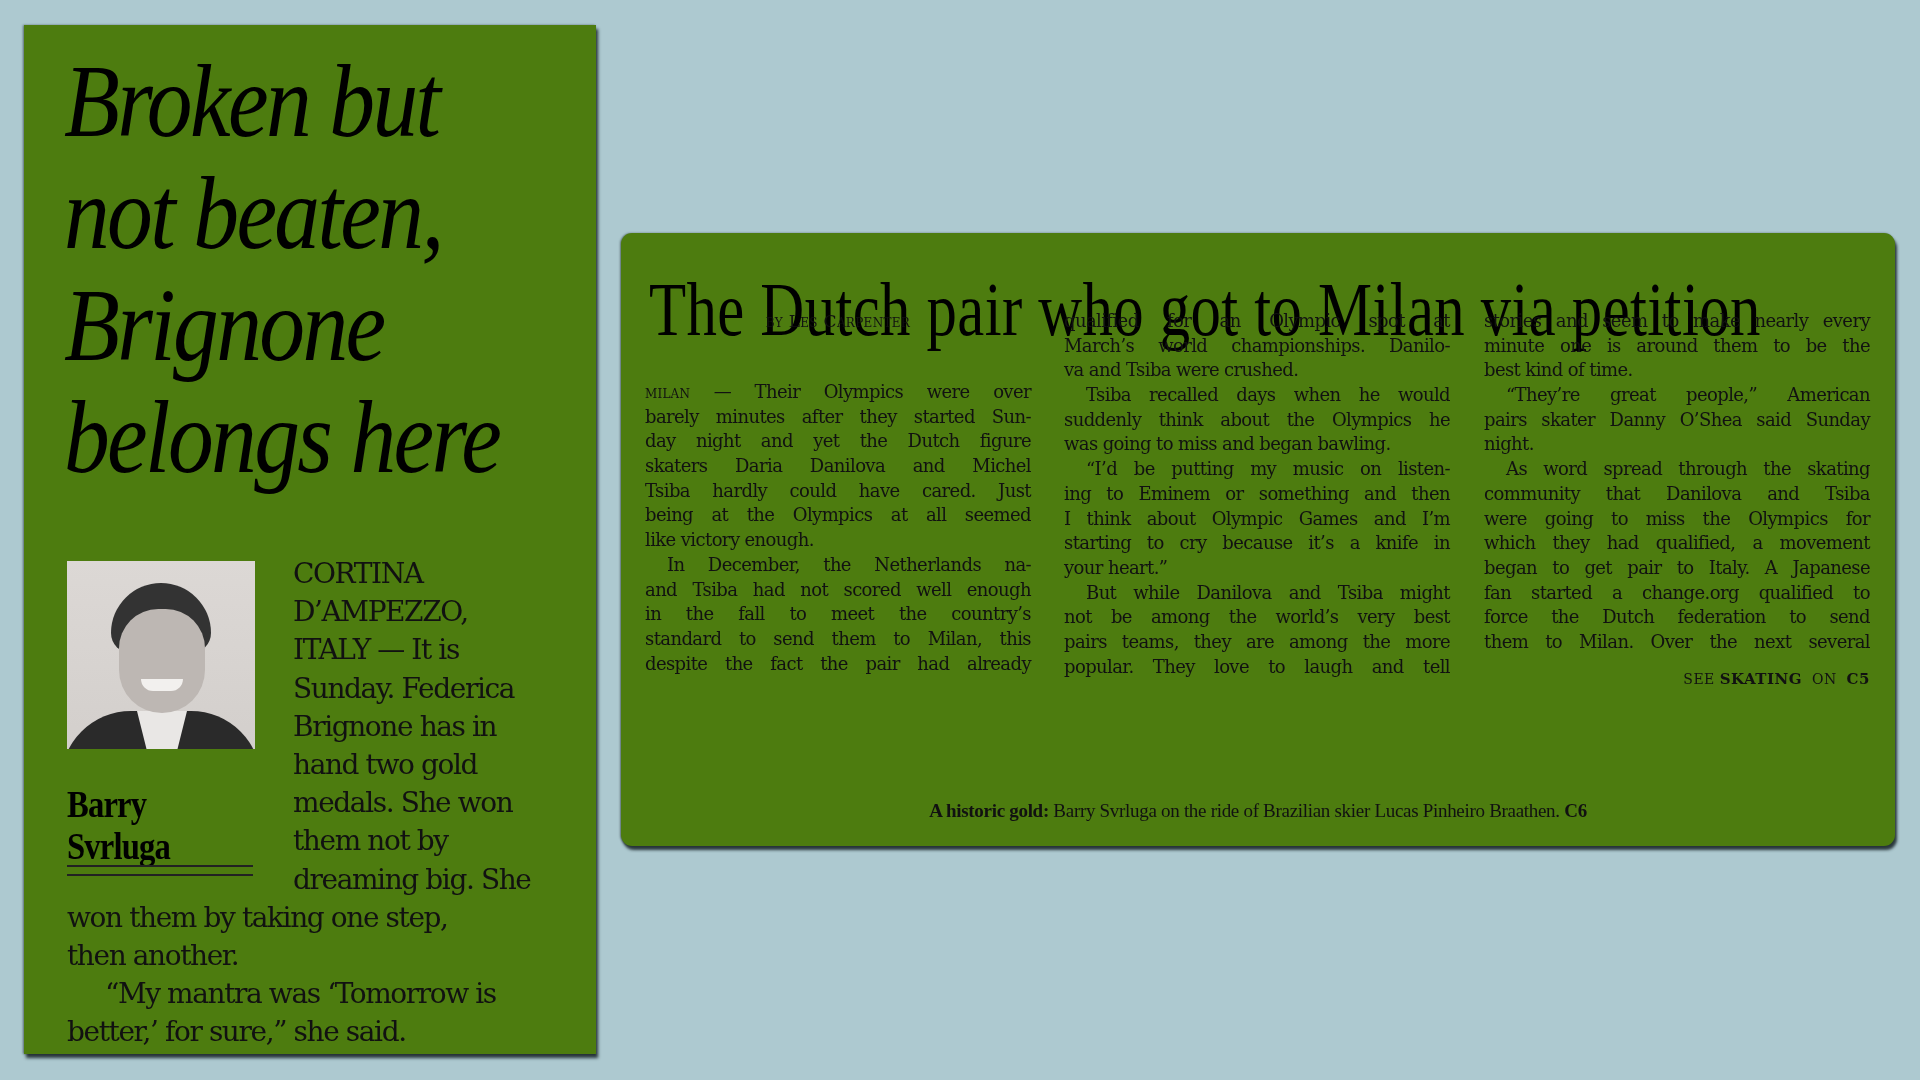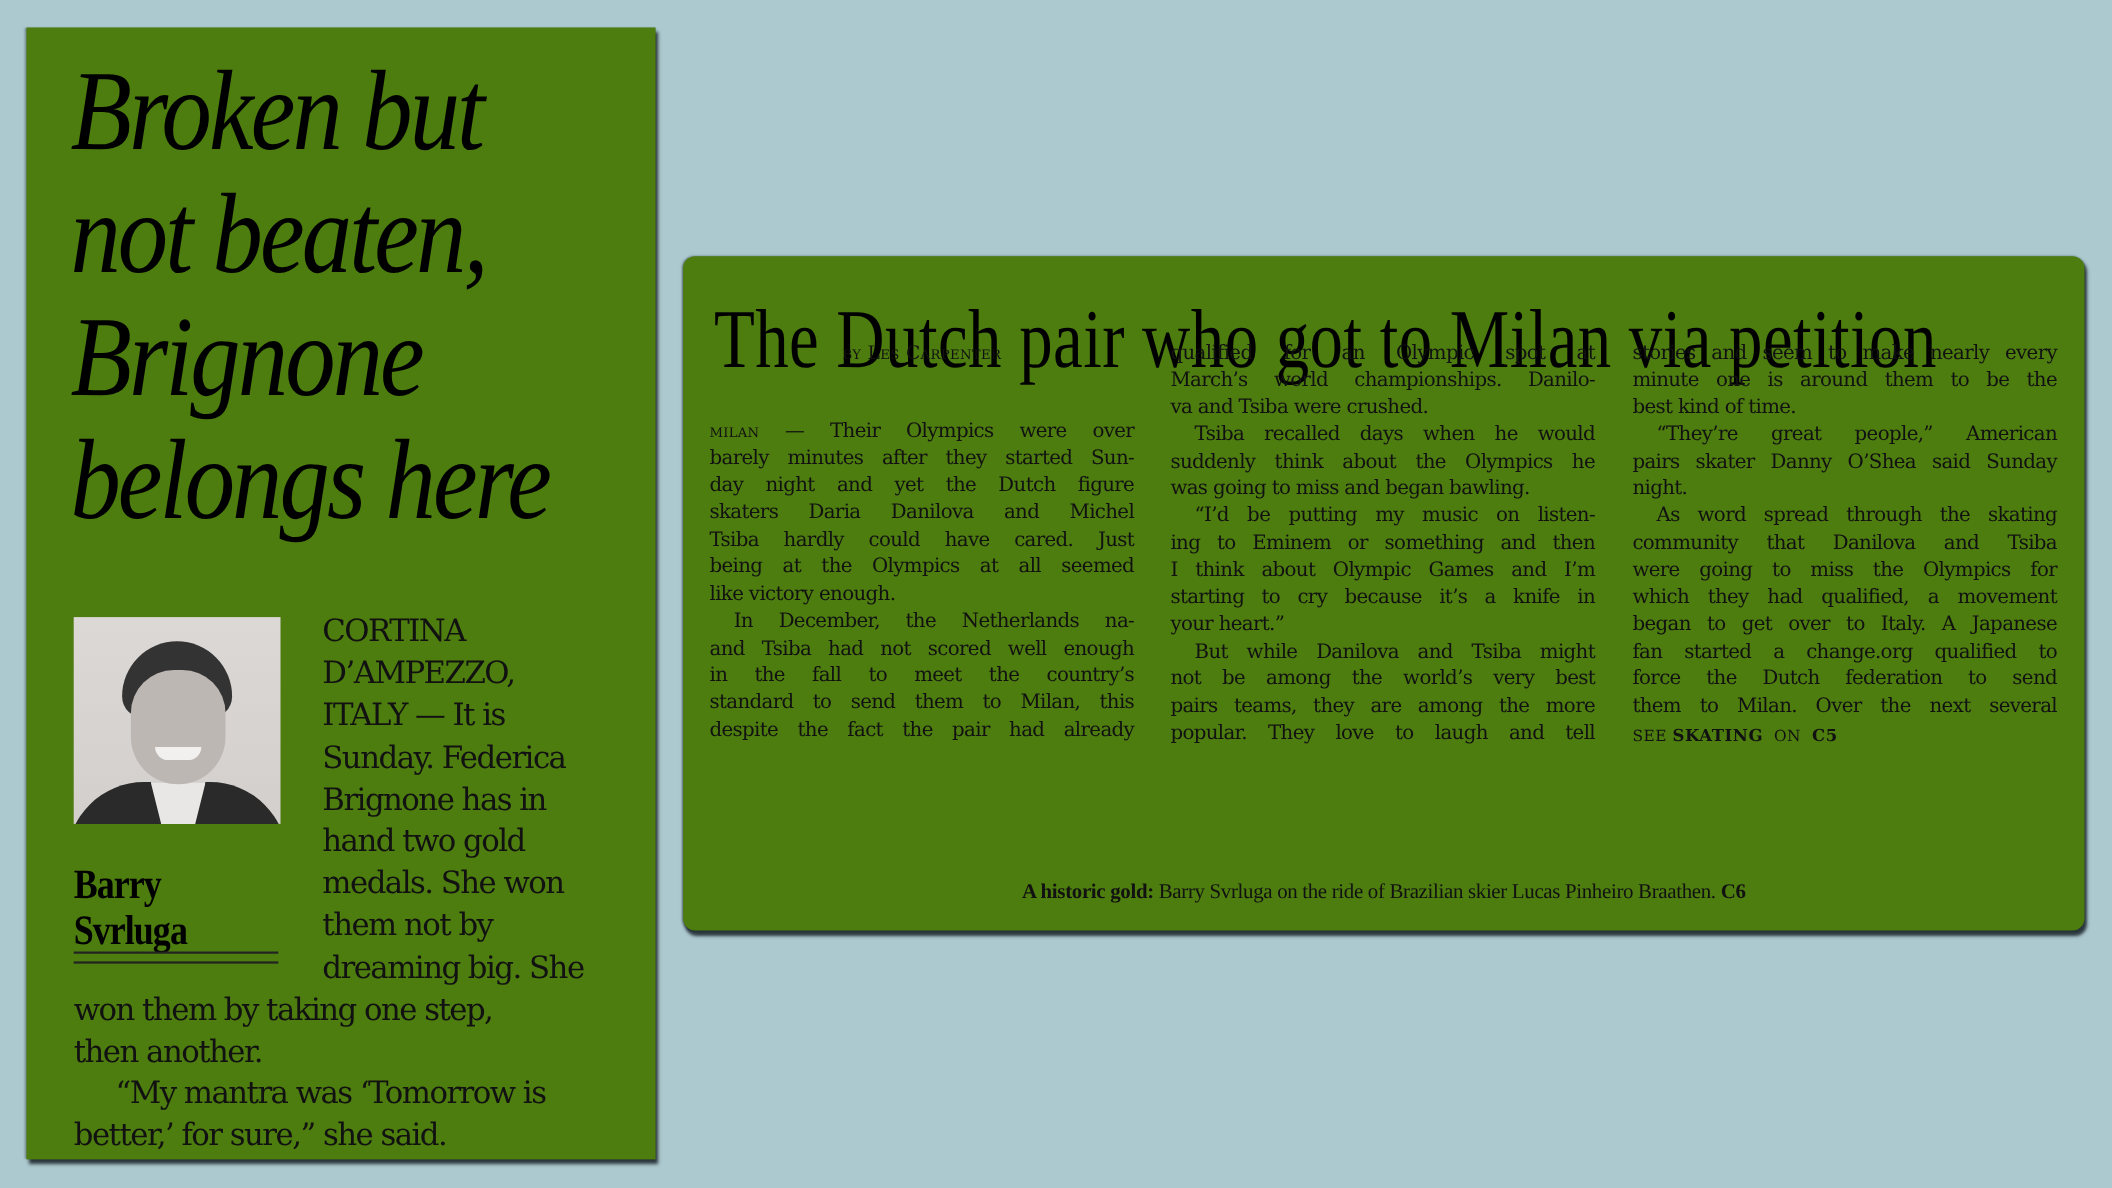--- a/index.html
+++ b/index.html
@@ -73,21 +73,21 @@
   #col1 { left: 24px; }
   #col2 { left: 443px; top: 76px; }
   #col3 { left: 863px; top: 76px; }
   #byline {
     position: absolute; left: 24px; top: 78px; width: 386px; text-align: center;
     font-family: "DejaVu Serif", serif; font-weight: normal; font-size: 17px;
     font-variant: small-caps; letter-spacing: 0.3px; color:#111;
   }
   .dateline { font-variant: small-caps; font-size: 17px; letter-spacing: 0.2px; }
   #jump {
-    display:block; font-size: 14px; letter-spacing: 0.5px; margin-top: 2px;
+    display:block; text-align: right; font-size: 14px; letter-spacing: 0.5px; margin-top: 12px;
     font-family: "DejaVu Serif", serif;
   }
   #jump b { font-size: 15px; }
   #caption {
     position: absolute; left: 0; right: 0; top: 567px; text-align: center;
     font-family: Liberation Serif, serif; font-size: 19px; color:#111;
     letter-spacing: -0.3px;
   }
   #caption b { font-weight: bold; }
 </style>
@@ -176,21 +176,21 @@
       <span class="line">stories and seem to make nearly every</span>
       <span class="line">minute one is around them to be the</span>
       <span class="line last">best kind of time.</span>
       <span class="line indent">“They’re great people,” American</span>
       <span class="line">pairs skater Danny O’Shea said Sunday</span>
       <span class="line last">night.</span>
       <span class="line indent">As word spread through the skating</span>
       <span class="line">community that Danilova and Tsiba</span>
       <span class="line">were going to miss the Olympics for</span>
       <span class="line">which they had qualified, a movement</span>
-      <span class="line">began to get over to Italy. A Japanese</span>
+      <span class="line">began to get pair to Italy. A Japanese</span>
       <span class="line">fan started a change.org qualified to</span>
       <span class="line">force the Dutch federation to send</span>
       <span class="line">them to Milan. Over the next several</span>
       <span id="jump"><span>SEE</span> <b>SKATING</b> &nbsp;<span>ON</span> &nbsp;<b>C5</b></span>
     </div>
 
   <div id="caption">
     <b>A historic gold:</b><span> Barry Svrluga on the ride of Brazilian skier Lucas Pinheiro Braathen. </span><b>C6</b>
   </div>
 </div>

